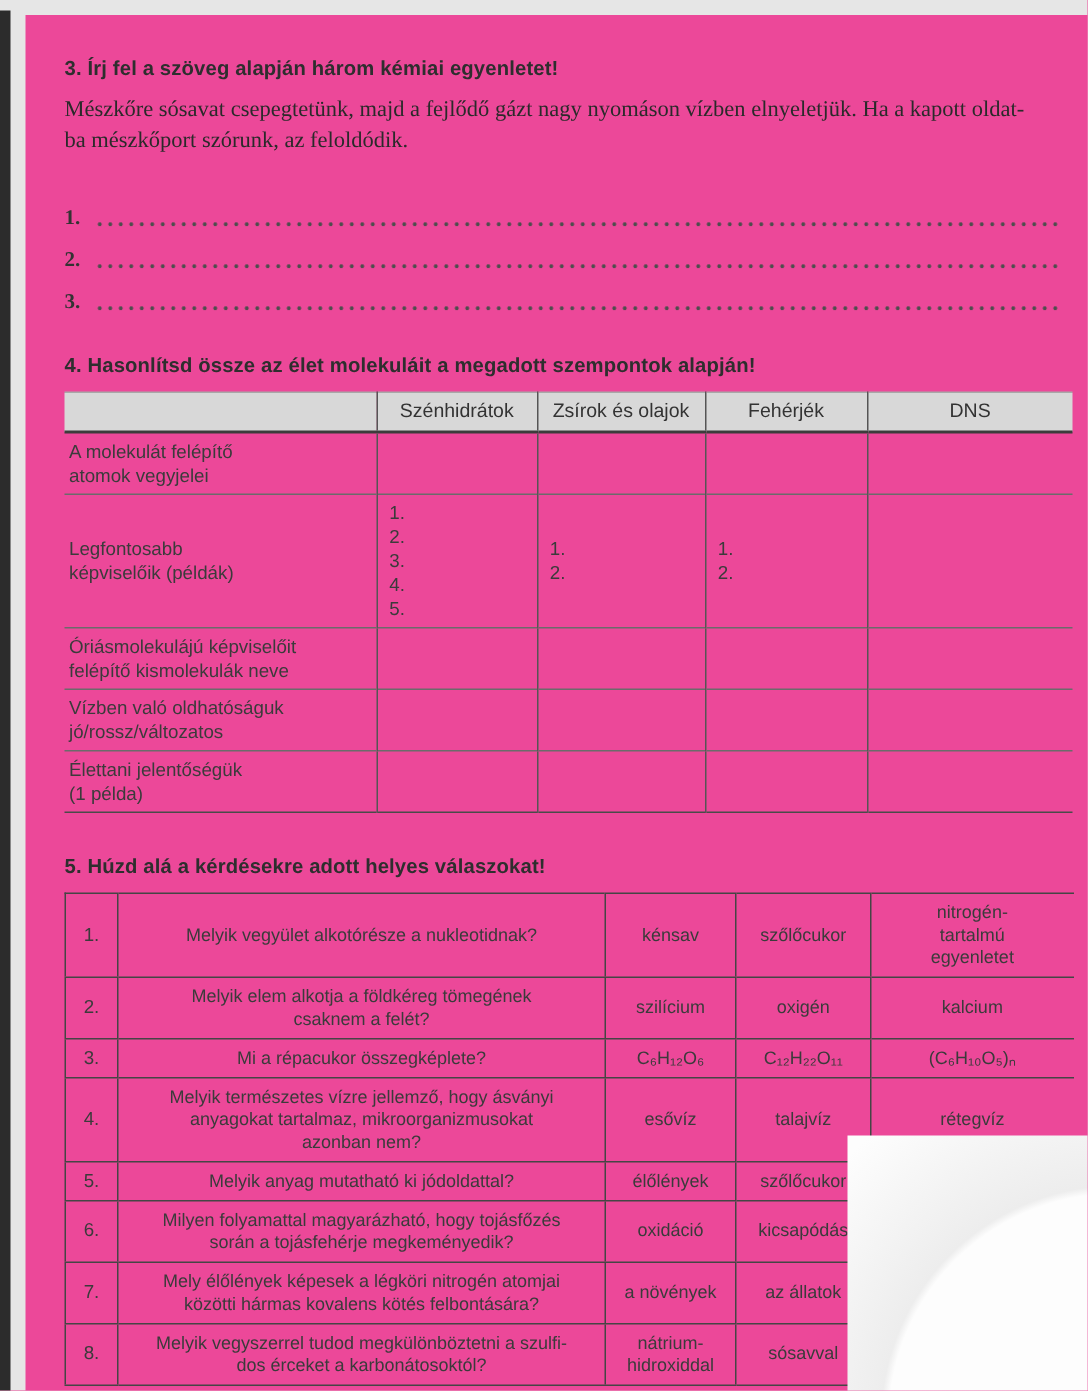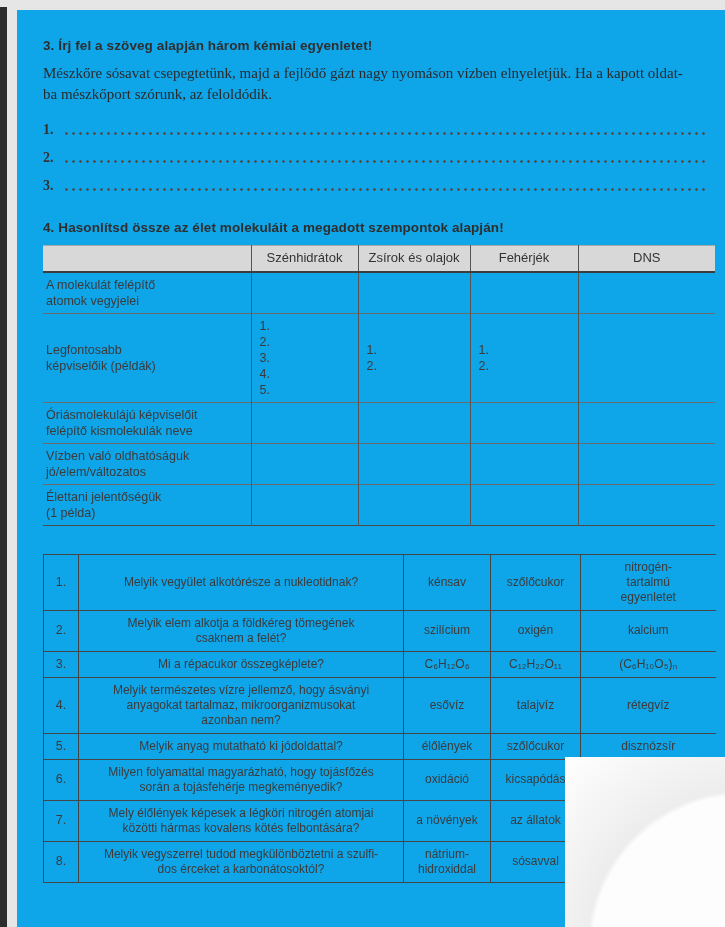--- a/index.html
+++ b/index.html
@@ -11,37 +11,37 @@
     color: #3b3b3b;
     overflow: hidden;
   }
   
   .left-strip {
     position: absolute; left: 0; top: 7px; bottom: 0; width: 7px;
     background: #2c2c2c;
   }
   .page {
     position: absolute; left: 17px; top: 10px; right: 0; bottom: 0;
-    background: #0ea5e9;
+    background: #ec4899;
   }
   .corner-artifact {
     position: absolute; right: 0; bottom: 0; width: 160px; height: 170px;
     background: radial-gradient(circle at 112% 112%, #fdfdfd 58%, #ededed 60%, #f5f5f5 78%, #fdfdfd 96%);
     pointer-events: none;
   }
   .content { position: relative; padding: 28px 18px 0 26px; }
 
   .task-heading {
     font-size: 13.5px; font-weight: bold; color: #2e2e2e;
     letter-spacing: 0.1px; margin-bottom: 10px;
   }
   .body-text {
     font-family: "Liberation Serif", serif;
     font-size: 15px; line-height: 21px; color: #2a2a2a;
-    white-space: pre-line; margin-bottom: 7px;
+    white-space: pre-line; margin-bottom: 23px;
   }
 
   
   .answer-lines { margin-bottom: 24px; }
   .answer-line { display: flex; height: 28px; align-items: flex-end; }
   .answer-line .num {
     font-family: "Liberation Serif", serif; font-weight: bold;
     font-size: 14px; color: #333; width: 20px; line-height: 20px;
   }
   .answer-line .dots {
@@ -154,39 +154,40 @@
           <tr class="mid">
             <td class="row-label">Óriásmolekulájú képviselőit
 felépítő kismolekulák neve</td>
             <td class="cmp-cell"></td>
             <td class="cmp-cell"></td>
             <td class="cmp-cell"></td>
             <td class="cmp-cell"></td>
           </tr>
           <tr class="mid">
             <td class="row-label">Vízben való oldhatóságuk
-jó/elem/változatos</td>
+jó/rossz/változatos</td>
             <td class="cmp-cell"></td>
             <td class="cmp-cell"></td>
             <td class="cmp-cell"></td>
             <td class="cmp-cell"></td>
           </tr>
           <tr class="mid">
             <td class="row-label">Élettani jelentőségük
 (1 példa)</td>
             <td class="cmp-cell"></td>
             <td class="cmp-cell"></td>
             <td class="cmp-cell"></td>
             <td class="cmp-cell"></td>
           </tr>
         </tbody>
       </table>
     </section>
 
     <section>
+      <div class="task-heading">5. Húzd alá a kérdésekre adott helyes válaszokat!</div>
       <table class="quiz-table">
         <colgroup>
           <col style="width:35px">
             <col style="width:325px">
             <col style="width:87px">
             <col style="width:90px">
             <col style="width:135px">
         </colgroup>
         <tbody>
           <tr>

